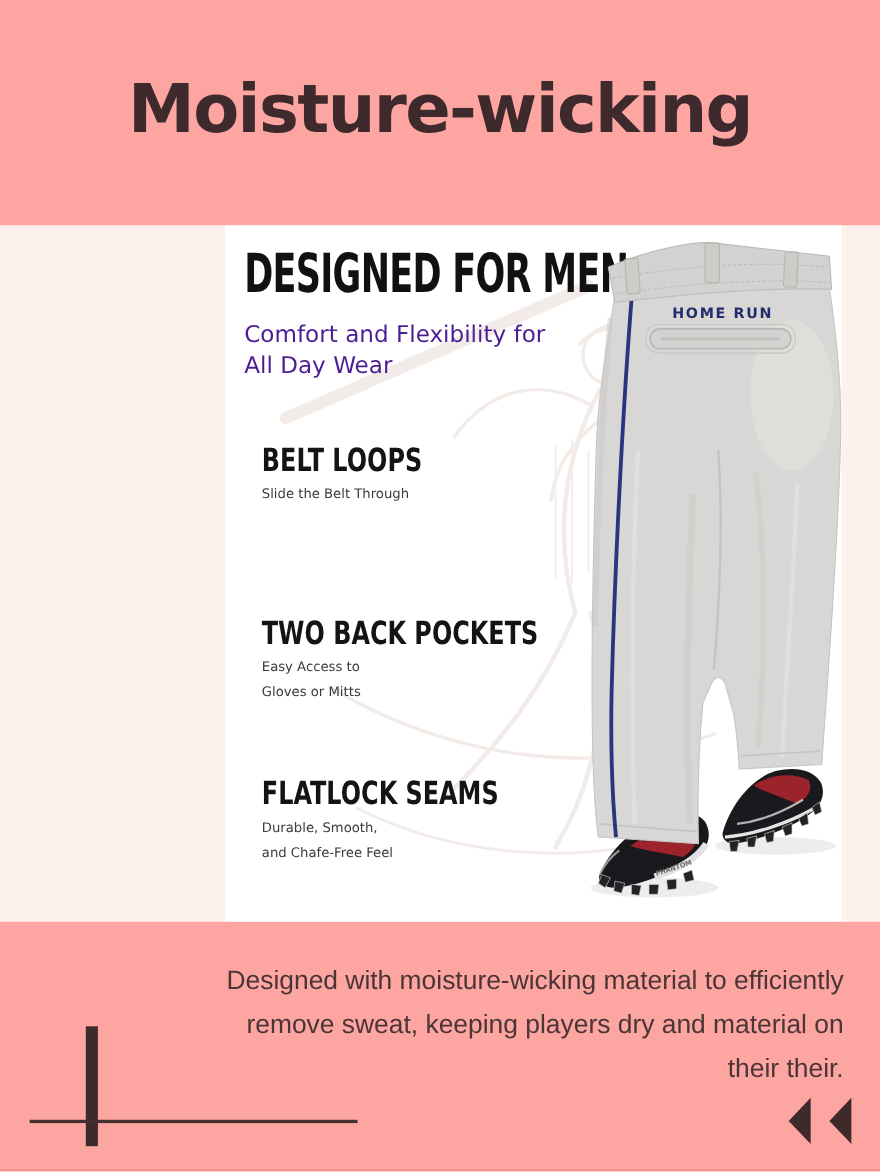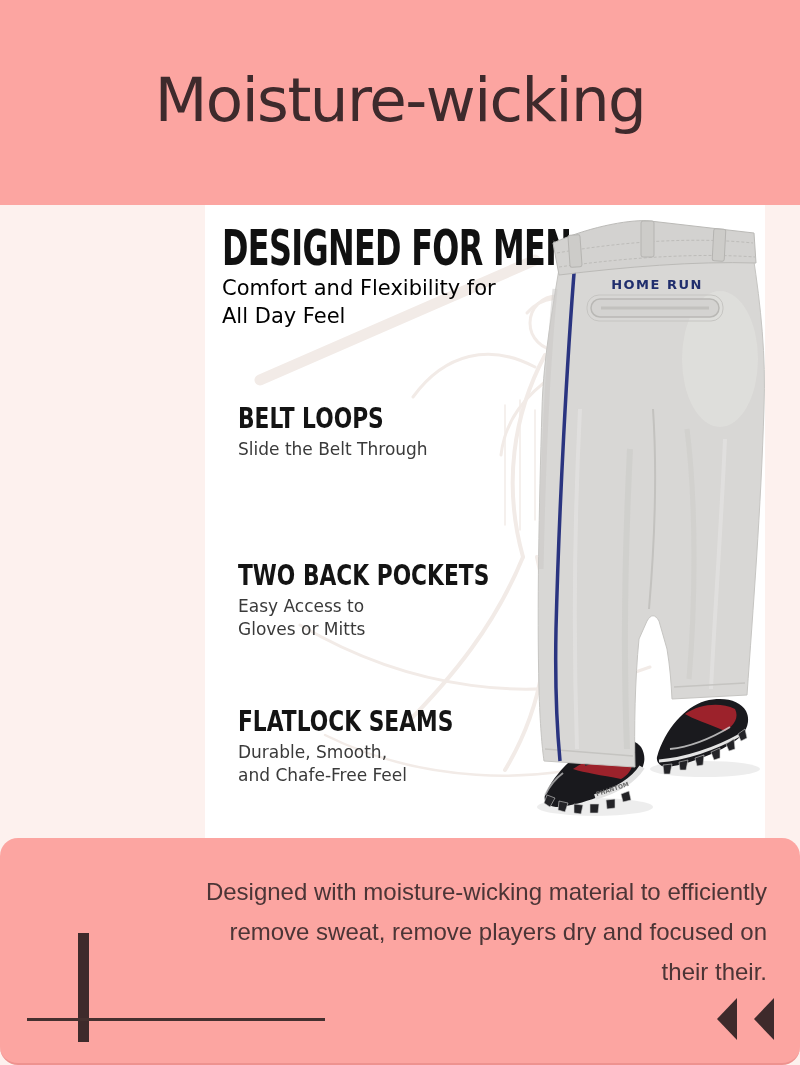--- a/index.html
+++ b/index.html
@@ -7,53 +7,53 @@
     width:800px;height:1065px;position:relative;overflow:hidden;
     font-family:"DejaVu Sans",sans-serif;background:#fdf1ee;
   }
   
   .header{
     position:absolute;left:0;top:0;width:800px;height:205px;
     background:#fca5a1;
   }
   .page-title{
     position:absolute;left:0;right:0;top:64px;text-align:center;
-    font-size:61px;font-weight:normal;color:#3e2a2c;letter-spacing:-1.5px;
+    font-size:61px;font-weight:bold;color:#3e2a2c;letter-spacing:-1.5px;
   }
   
   .middle{
     position:absolute;left:0;top:205px;width:800px;height:633px;
     background:#fdf1ee;
   }
   .card{
     position:absolute;left:205px;top:0;width:560px;height:633px;
     background:#ffffff;overflow:hidden;
   }
   .watermark{position:absolute;left:0;top:0;width:560px;height:633px;}
   .headline-block{position:absolute;left:17px;top:18px;}
   .headline{
     display:inline-block;font-size:49px;font-weight:bold;color:#111111;
     letter-spacing:-1px;transform:scaleX(0.65);transform-origin:left top;
     white-space:nowrap;line-height:1.05;
   }
   .subheadline{
-    margin-top:0;font-size:21px;color:#000000;line-height:28px;
+    margin-top:16px;font-size:21px;color:#4c1d95;line-height:28px;
   }
   .feature{position:absolute;left:33px;}
   .feature-title{
     display:inline-block;font-size:29px;font-weight:bold;color:#141414;
     transform:scaleX(0.75);transform-origin:left top;white-space:nowrap;
     line-height:1.05;
   }
-  .feature-desc{margin-top:5px;font-size:17px;color:#3a3a3a;line-height:23px;}
+  .feature-desc{margin-top:5px;font-size:12px;color:#3a3a3a;line-height:23px;}
   .pants-photo{position:absolute;left:330px;top:4px;}
   
   .footer{
     position:absolute;left:0;top:838px;width:800px;height:227px;
-    background:#fca5a1;border-bottom:2px solid #ee928f;box-sizing:border-box;border-radius:18px;
+    background:#fca5a1;border-bottom:2px solid #ee928f;box-sizing:border-box;
   }
   .footer-text{
     position:absolute;right:33px;top:34px;width:680px;text-align:right;
     font-family:"Liberation Sans",sans-serif;
     font-size:24px;color:#4b3536;line-height:40px;
   }
   .plus-vbar{position:absolute;left:78px;top:95px;width:11px;height:109px;background:#3e2a2b;}
   .plus-hline{position:absolute;left:27px;top:180px;width:298px;height:3px;background:#44302f;}
   .rewind-icons{position:absolute;left:716px;top:159px;width:62px;height:44px;}
 </style>
@@ -81,21 +81,21 @@
         <path d="M95,420 C200,482 330,505 445,462" stroke-width="3"></path>
         <path d="M120,530 C210,575 330,585 430,548" stroke-width="2.5"></path>
         <path d="M300,200 l0,120 M315,195 l0,130 M330,205 l0,110" stroke-width="1.5"></path>
       </g>
     </svg>
 
     <div class="headline-block">
       <span class="headline">DESIGNED FOR MEN</span>
       <div class="subheadline">
         <span style="display:block">Comfort and Flexibility for</span>
-        <span style="display:block">All Day Feel</span>
+        <span style="display:block">All Day Wear</span>
       </div>
     </div>
 
     <div class="feature" style="top:198px">
       <span class="feature-title">BELT LOOPS</span>
       <div class="feature-desc">
         <span style="display:block">Slide the Belt Through</span>
       </div>
     </div>
 
@@ -187,21 +187,21 @@
         <rect x="56" y="90" width="128" height="18" rx="9" fill="#d4d3d1" stroke="#b9b8b5" stroke-width="1.5"></rect>
         <path d="M66,99 L174,99" stroke="#c2c1be" stroke-width="3" fill="none"></path>
       </g>
     </svg>
   </div>
 </div>
 
 <div class="footer">
   <div class="footer-text">
     <span style="display:block">Designed with moisture-wicking material to efficiently</span>
-    <span style="display:block">remove sweat, remove players dry and focused on</span>
+    <span style="display:block">remove sweat, keeping players dry and material on</span>
     <span style="display:block">their their.</span>
   </div>
 
   <div class="plus-vbar"></div>
   <div class="plus-hline"></div>
 
   <svg class="rewind-icons" viewBox="0 0 62 44">
     <path d="M21,1 L21,43 L1,22 Z" fill="#3e2a2b"></path>
     <path d="M58,1 L58,43 L38,22 Z" fill="#3e2a2b"></path>
   </svg>

